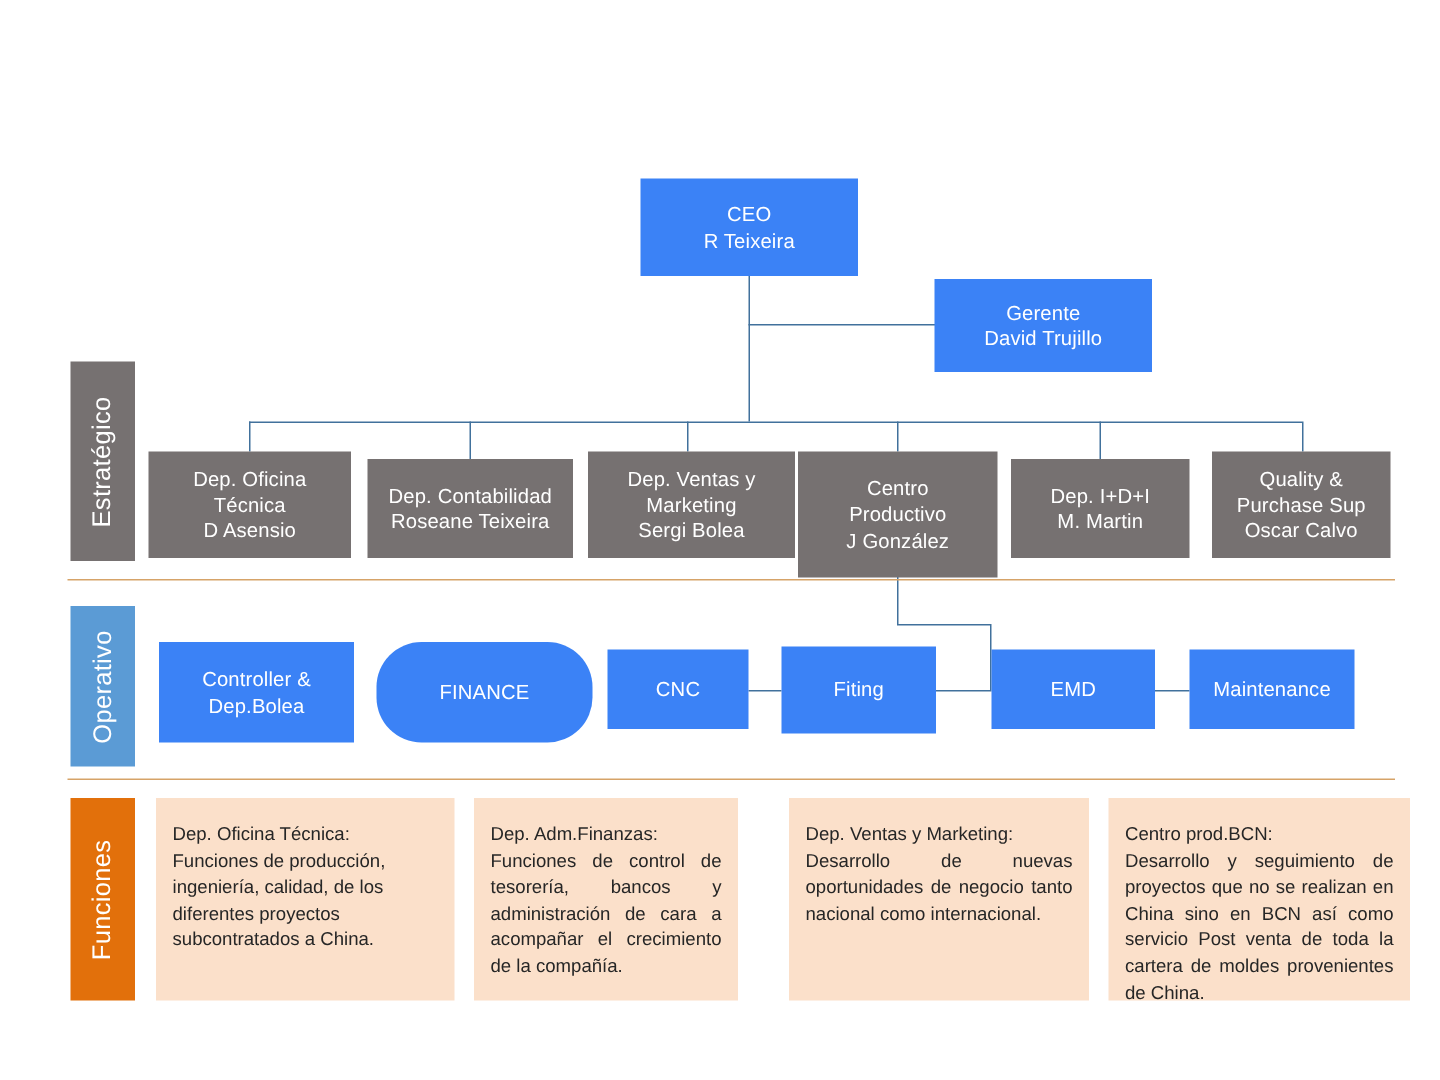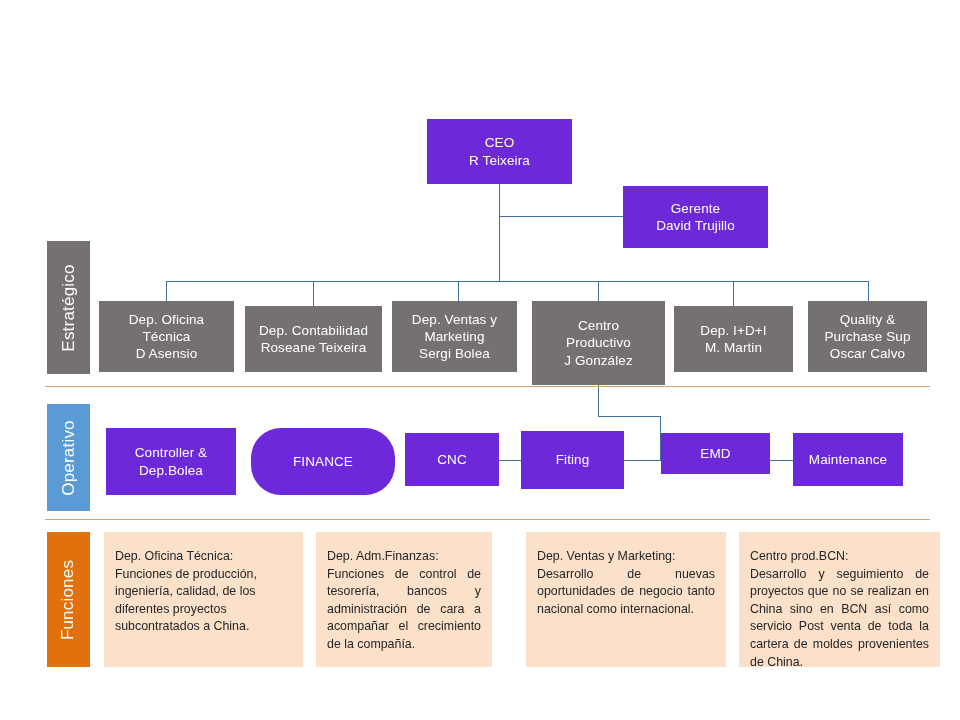--- a/index.html
+++ b/index.html
@@ -18,21 +18,21 @@
     align-items: center;
     justify-content: center;
     text-align: center;
     color: #ffffff;
     font-size: 13.5px;
     line-height: 1.28;
     letter-spacing: 0.1px;
     padding: 2px 4px;
     z-index: 3;
   }
-  .node.blue { background: #6d28d9; }
+  .node.blue { background: #3b82f6; }
   .node.gray { background: #767171; }
 
   
   .band {
     position: absolute;
     display: flex;
     align-items: center;
     justify-content: center;
     z-index: 3;
   }
@@ -129,21 +129,21 @@
     </div>
   </div>
 
   <div class="node gray" style="left:245px; top:306px; width:137px; height:66px;">
     <div>
       <span>Dep. Contabilidad</span><br>
       <span>Roseane Teixeira</span>
     </div>
   </div>
 
-  <div class="node gray" style="left:392px; top:301px; width:125px; height:71px;text-align:center;">
+  <div class="node gray" style="left:392px; top:301px; width:138px; height:71px;text-align:center;">
     <div>
       <span>Dep. Ventas y</span><br>
       <span>Marketing</span><br>
       <span>Sergi Bolea</span>
     </div>
   </div>
 
   <div class="node gray" style="left:532px; top:301px; width:133px; height:84px;">
     <div>
       <span>Centro</span><br>
@@ -183,21 +183,21 @@
   </div>
 
   <div class="node blue" style="left:405px; top:433px; width:94px; height:53px;">
     <span>CNC</span>
   </div>
 
   <div class="node blue" style="left:521px; top:431px; width:103px; height:58px;">
     <span>Fiting</span>
   </div>
 
-  <div class="node blue" style="left:661px; top:433px; width:109px; height:41px;">
+  <div class="node blue" style="left:661px; top:433px; width:109px; height:53px;">
     <span>EMD</span>
   </div>
 
   <div class="node blue" style="left:793px; top:433px; width:110px; height:53px;">
     <span>Maintenance</span>
   </div>
 
   <div class="band orange" style="left:47px; top:532px; width:43px; height:135px;">
     <span>Funciones</span>
   </div>

